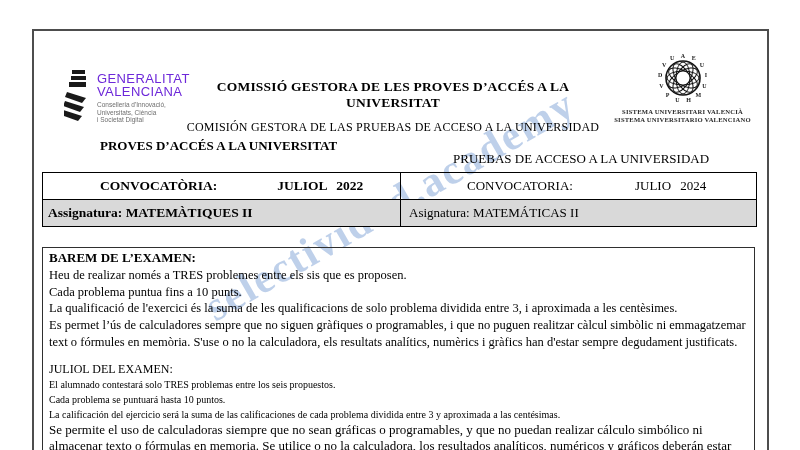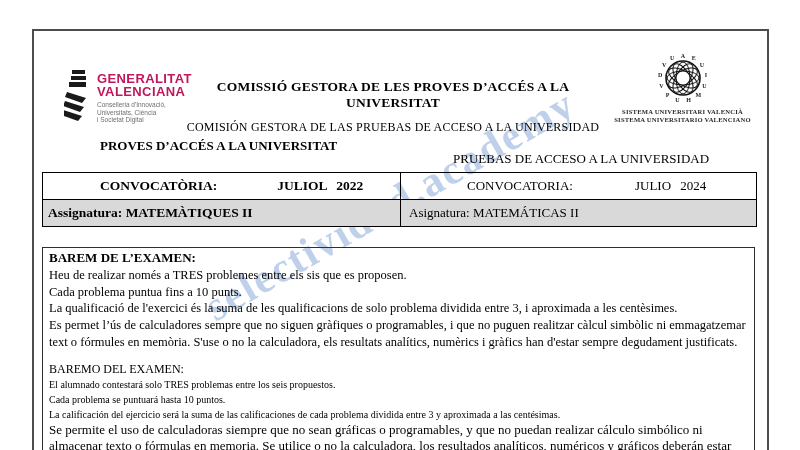--- a/index.html
+++ b/index.html
@@ -27,22 +27,22 @@
     display:flex;align-items:center;justify-content:center;
     transform:rotate(-30deg);
     font-family:"Liberation Serif",serif;font-weight:bold;
     font-size:42px;letter-spacing:2px;color:rgba(125,162,214,0.38);
     pointer-events:none;white-space:nowrap;
   }
   
   .gva-logo{left:64px;top:68px;display:flex;gap:5px;}
   .gva-text{padding-top:4px;}
   .gva-name{
-    font-family:"Liberation Sans",sans-serif;font-weight:bold;
-    font-size:13px;line-height:13px;letter-spacing:0.4px;color:#be185d;
+    font-family:"Liberation Sans",sans-serif;font-weight:normal;
+    font-size:13px;line-height:13px;letter-spacing:0.4px;color:#6d28d9;
   }
   .gva-dept{
     margin-top:3px;font-family:"Liberation Sans",sans-serif;
     font-size:6.5px;line-height:7.5px;color:#6e6e6e;
   }
   
   .titles{left:178px;top:79px;width:430px;text-align:center;}
   .title-ca{font-weight:bold;font-size:13.5px;letter-spacing:0.2px;}
   .title-es{font-size:12px;margin-top:9px;letter-spacing:0.2px;}
   
@@ -176,18 +176,18 @@
   </div>
 </div>
 
 <div class="abs rules-box">
   <div class="r-ca-title">BAREM DE L’EXAMEN:</div>
   <div class="r-ca">Heu de realizar només a TRES problemes entre els sis que es proposen.</div>
   <div class="r-ca">Cada problema puntua fins a 10 punts.</div>
   <div class="r-ca">La qualificació de l'exercici és la suma de les qualificacions de solo problema dividida entre 3, i aproximada a les centèsimes.</div>
   <div class="r-ca">Es permet l’ús de calculadores sempre que no siguen gràfiques o programables, i que no puguen realitzar càlcul simbòlic ni emmagatzemar text o fórmules en memòria. S'use o no la calculadora, els resultats analítics, numèrics i gràfics han d'estar sempre degudament justificats.</div>
   <div class="r-gap"></div>
-  <div class="r-es-title">BAREMO DEL EXAMEN:</div>
+  <div class="r-es-title">JULIOL DEL EXAMEN:</div>
   <div class="r-es">El alumnado contestará solo TRES problemas entre los seis propuestos.</div>
   <div class="r-es">Cada problema se puntuará hasta 10 puntos.</div>
   <div class="r-es">La calificación del ejercicio será la suma de las calificaciones de cada problema dividida entre 3 y aproximada a las centésimas.</div>
   <div class="r-es-big">Se permite el uso de calculadoras siempre que no sean gráficas o programables, y que no puedan realizar cálculo simbólico ni almacenar texto o fórmulas en memoria. Se utilice o no la calculadora, los resultados analíticos, numéricos y gráficos deberán estar debidamente justificados.</div>
 </div>
 
 </body></html>

